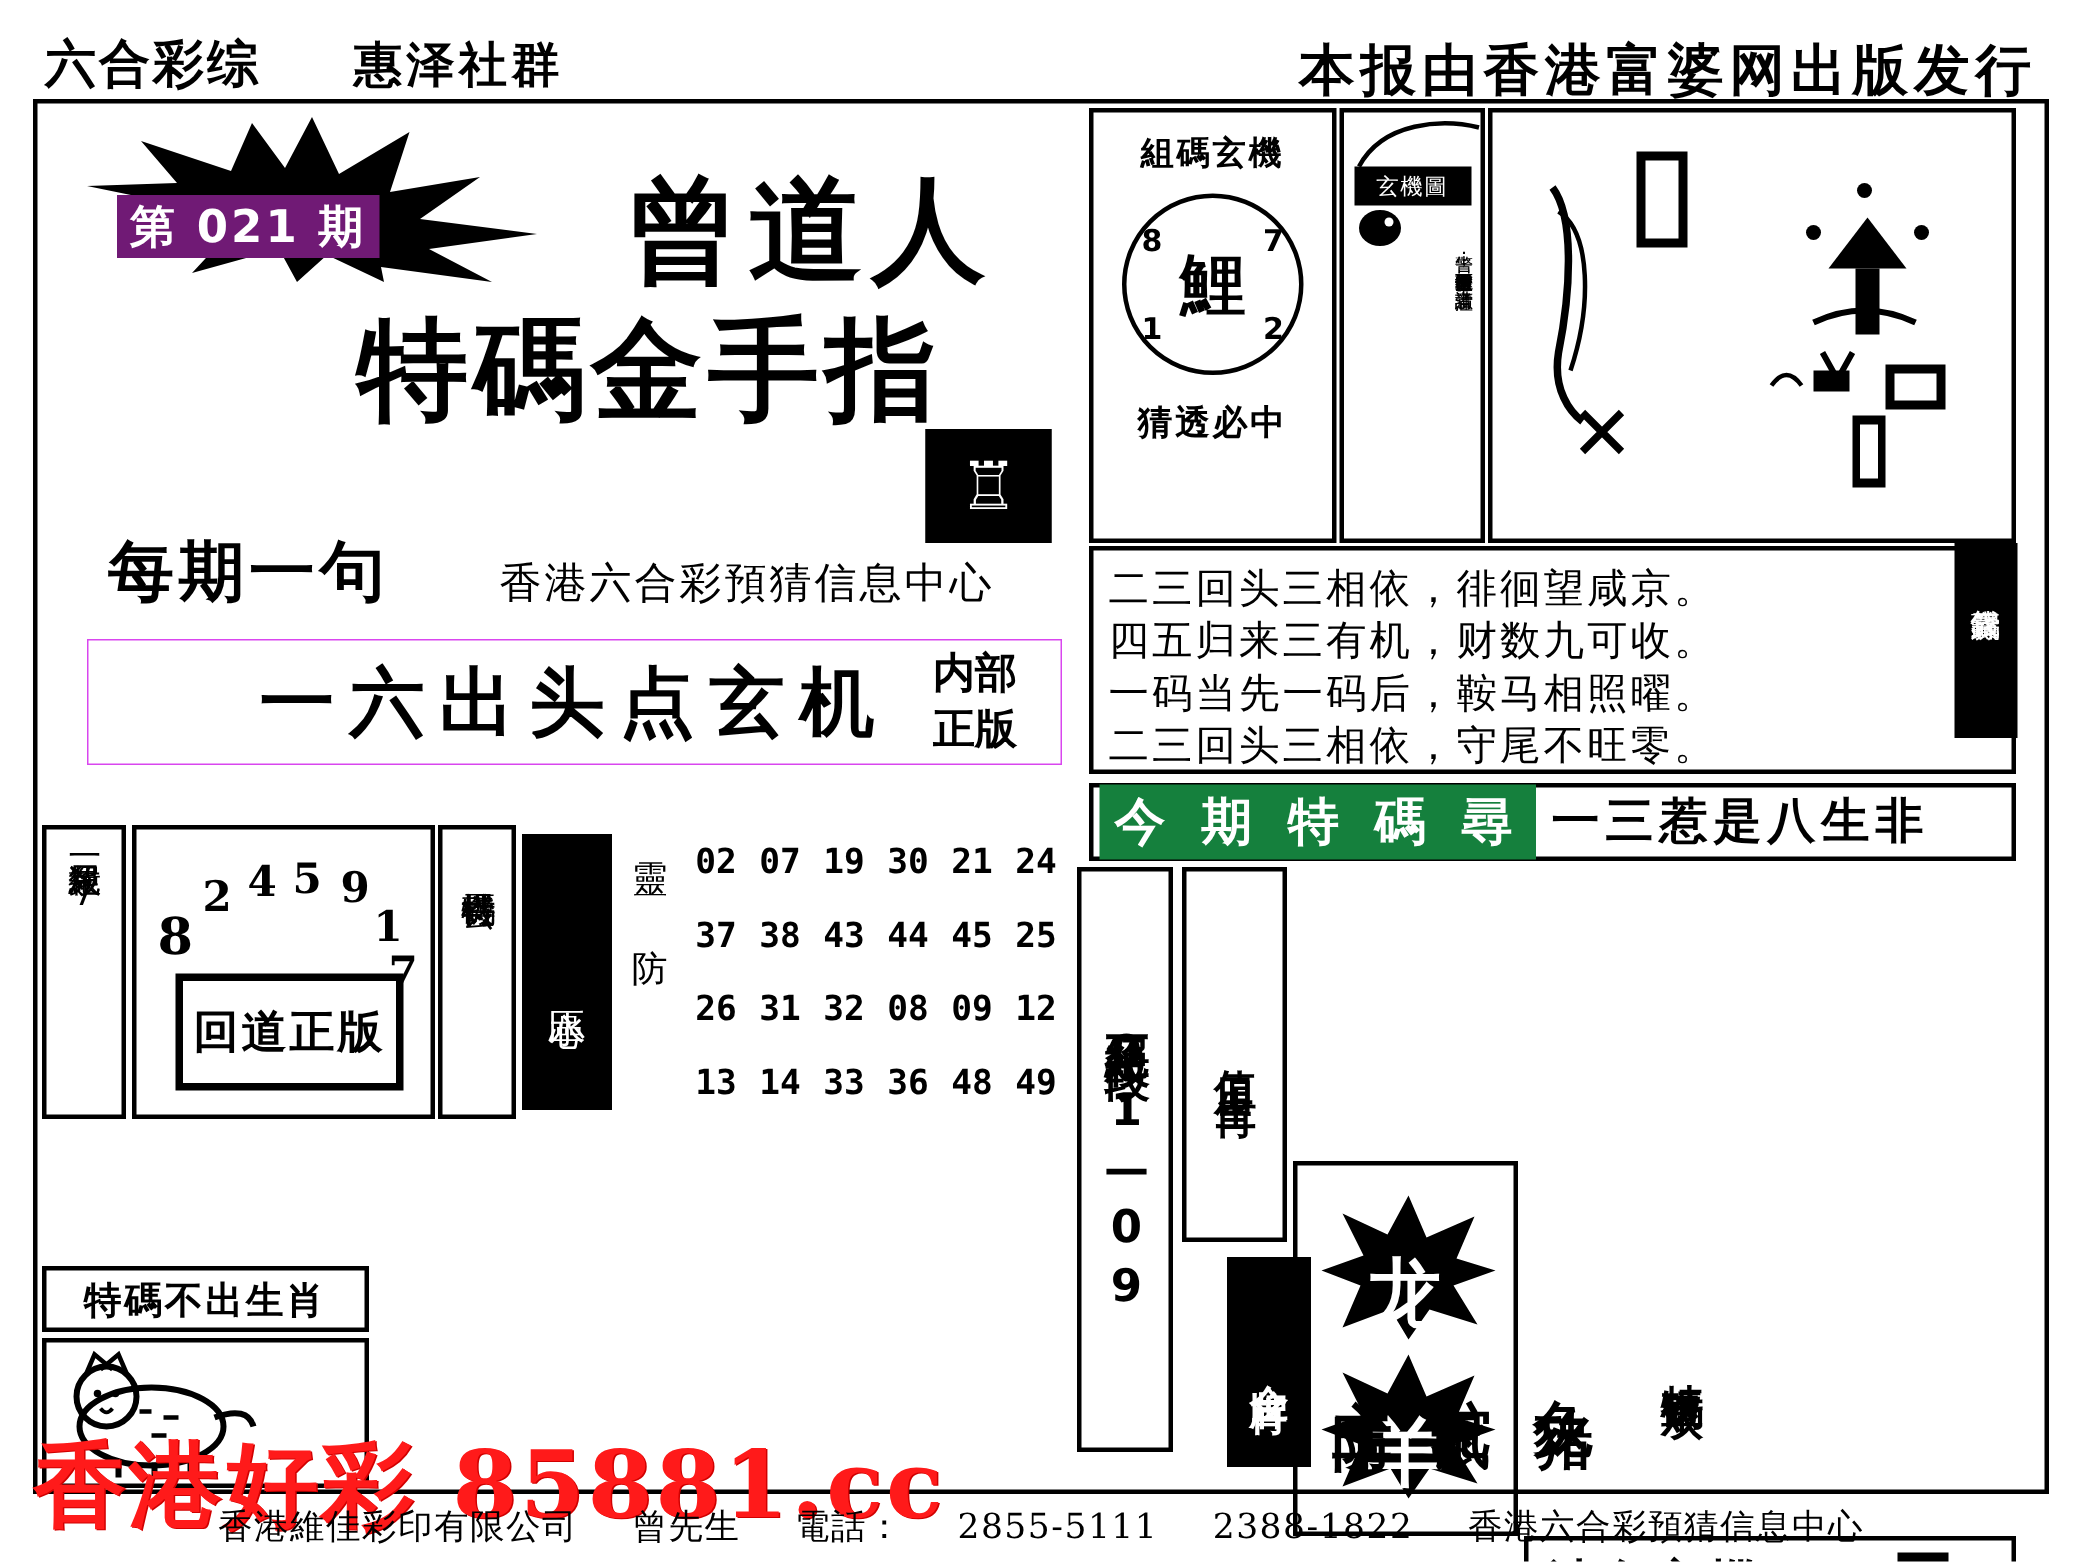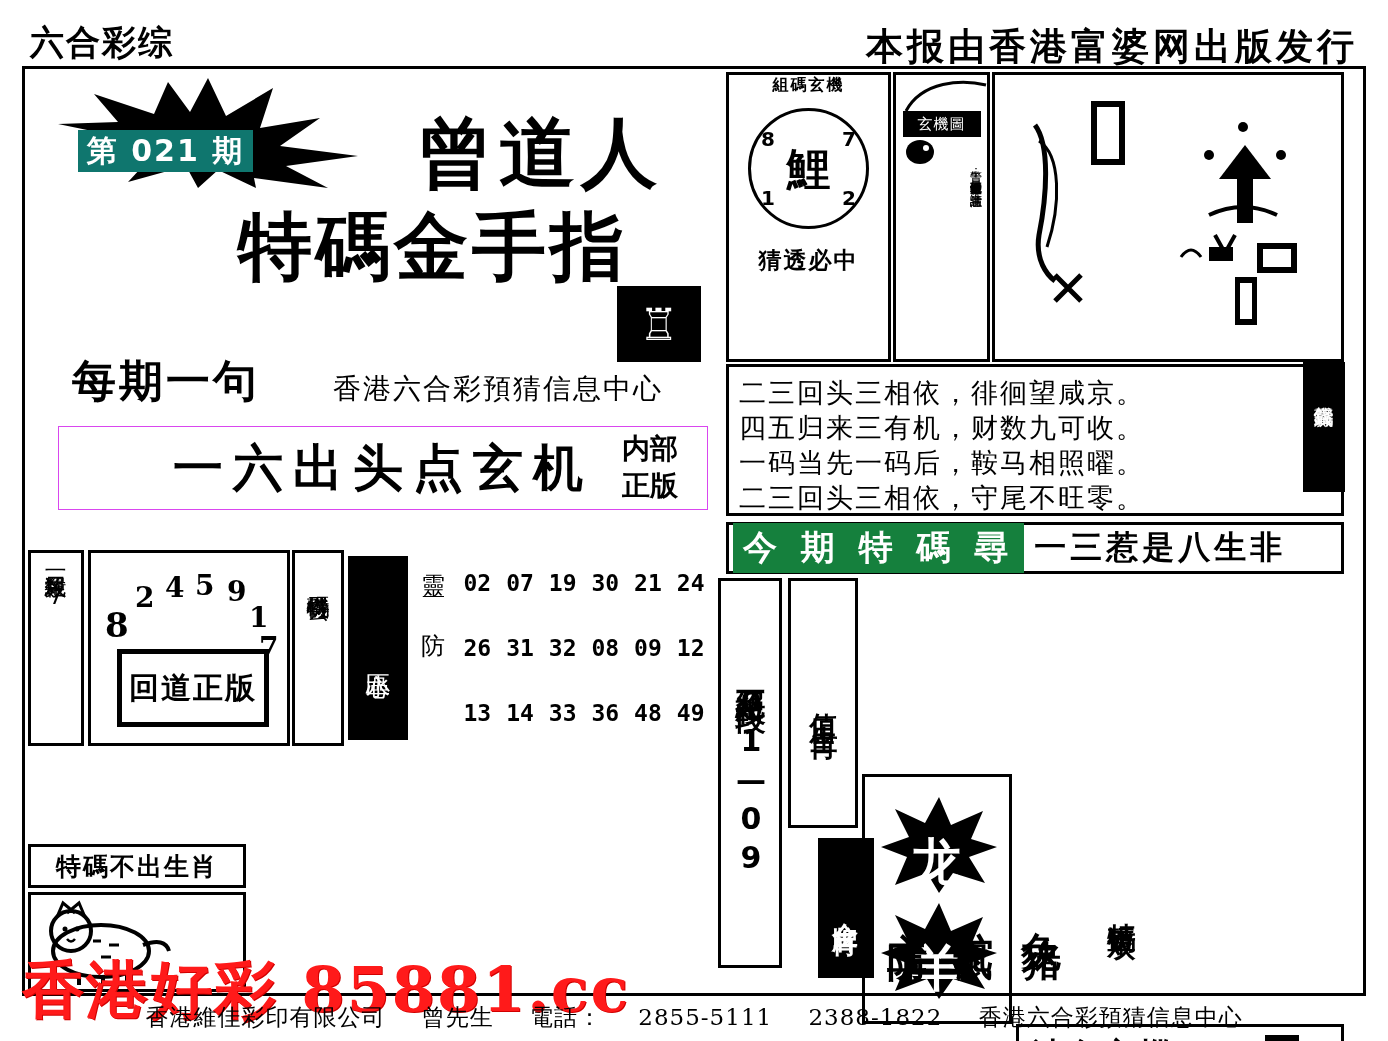--- a/index.html
+++ b/index.html
@@ -10,33 +10,33 @@
   .vert{writing-mode:vertical-rl;text-orientation:upright;}
   #hdr-left{left:30px;top:20px;font-size:34px;font-weight:bold;font-family:"DejaVu Serif",serif;letter-spacing:2px;}
   #hdr-left2{left:236px;top:22px;font-size:32px;font-weight:bold;font-family:"DejaVu Serif",serif;letter-spacing:3px;}
   #hdr-right{right:30px;top:22px;font-size:37px;font-weight:bold;letter-spacing:4px;font-family:"DejaVu Serif",serif;}
 
   
   #frame{left:22px;top:66px;width:1344px;height:930px;border:3px solid #000;box-sizing:border-box;}
 
   
   #burst{left:58px;top:78px;width:300px;height:110px;}
-  #issue{left:78px;top:130px;width:175px;height:42px;background:#0f766e;color:#fff;font-size:30px;font-weight:bold;letter-spacing:2px;}
+  #issue{left:78px;top:130px;width:175px;height:42px;background:#701a75;color:#fff;font-size:30px;font-weight:bold;letter-spacing:2px;}
   #bigtitle{left:375px;top:108px;width:330px;height:92px;font-size:76px;font-weight:bold;font-family:"DejaVu Serif",serif;letter-spacing:6px;}
   #bigtitle2{left:218px;top:200px;width:430px;height:95px;font-size:74px;font-weight:bold;font-family:"DejaVu Serif",serif;letter-spacing:4px;}
   #oxbox{left:617px;top:286px;width:84px;height:76px;border:3px solid #000;box-sizing:border-box;background:#000;color:#fff;font-size:44px;}
   #meiqi{left:72px;top:352px;font-size:44px;font-weight:bold;font-family:"DejaVu Serif",serif;letter-spacing:3px;}
   #centerline{left:333px;top:370px;font-size:28px;letter-spacing:2px;font-family:"DejaVu Serif",serif;}
   #phrasebox{left:58px;top:426px;width:650px;height:84px;border:1px solid #d946ef;box-sizing:border-box;}
   #phrase{font-size:50px;font-weight:bold;letter-spacing:10px;font-family:"DejaVu Serif",serif;}
   #neibu{left:600px;top:430px;width:100px;height:76px;font-size:28px;line-height:37px;font-weight:bold;text-align:center;font-family:"DejaVu Serif",serif;}
 
   
   #zuma{left:726px;top:72px;width:165px;height:290px;border:3px solid #000;box-sizing:border-box;}
-  #zuma .t{font-size:16px;font-weight:bold;letter-spacing:2px;margin-top:0;text-align:center;}
+  #zuma .t{font-size:22px;font-weight:bold;letter-spacing:2px;margin-top:12px;text-align:center;}
   #zuma .circle{width:115px;height:115px;border:3px solid #000;border-radius:50%;margin:12px auto 0;position:relative;}
   #zuma .circle .c{position:absolute;left:50%;top:50%;transform:translate(-50%,-50%);font-size:44px;font-weight:bold;font-family:"DejaVu Serif",serif;}
   #zuma .circle .n{position:absolute;font-size:20px;font-weight:bold;}
   #zuma .b{font-size:23px;font-weight:bold;letter-spacing:2px;text-align:center;margin-top:16px;}
 
   
   #xjt{left:893px;top:72px;width:97px;height:290px;border:3px solid #000;box-sizing:border-box;}
   #xjt .tag{width:78px;height:26px;background:#000;color:#fff;font-size:15px;margin:36px auto 0;display:flex;align-items:center;justify-content:center;letter-spacing:1px;}
   #xjt .warn{position:absolute;right:4px;top:86px;font-size:12px;line-height:15px;writing-mode:vertical-rl;text-orientation:upright;height:190px;}
 
@@ -100,20 +100,21 @@
   
   #footer{left:0;top:1002px;width:1388px;text-align:center;font-size:23px;letter-spacing:1px;font-family:"DejaVu Serif",serif;}
   #footer span{margin:0 14px;}
 </style>
 </head>
 <body>
 
 <div class="page">
 
   <div class="abs" id="hdr-left">六合彩综</div>
+  <div class="abs" id="hdr-left2">惠泽社群</div>
   <div class="abs" id="hdr-right">本报由香港富婆网出版发行</div>
 
   <div class="abs" id="frame"></div>
 
   <svg class="abs" id="burst" viewBox="0 0 300 110">
     <polygon points="150,0 168,38 215,10 202,50 262,40 222,68 300,78 228,88 270,110 196,100 198,110 160,92 140,110 128,88 70,104 96,76 20,86 78,62 0,46 60,44 36,16 96,36 110,4 132,34" fill="#000"></polygon>
   </svg>
   <div class="abs ctr" id="issue">第 021 期</div>
   <div class="abs ctr" id="bigtitle">曾道人</div>
   <div class="abs ctr" id="bigtitle2">特碼金手指</div>
@@ -223,20 +224,28 @@
       <tbody>
           <tr>
         <td>02</td>
         <td>07</td>
         <td>19</td>
         <td>30</td>
         <td>21</td>
         <td>24</td>
       </tr>
       <tr>
+        <td>37</td>
+        <td>38</td>
+        <td>43</td>
+        <td>44</td>
+        <td>45</td>
+        <td>25</td>
+      </tr>
+      <tr>
         <td>26</td>
         <td>31</td>
         <td>32</td>
         <td>08</td>
         <td>09</td>
         <td>12</td>
       </tr>
       <tr>
         <td>13</td>
         <td>14</td>

